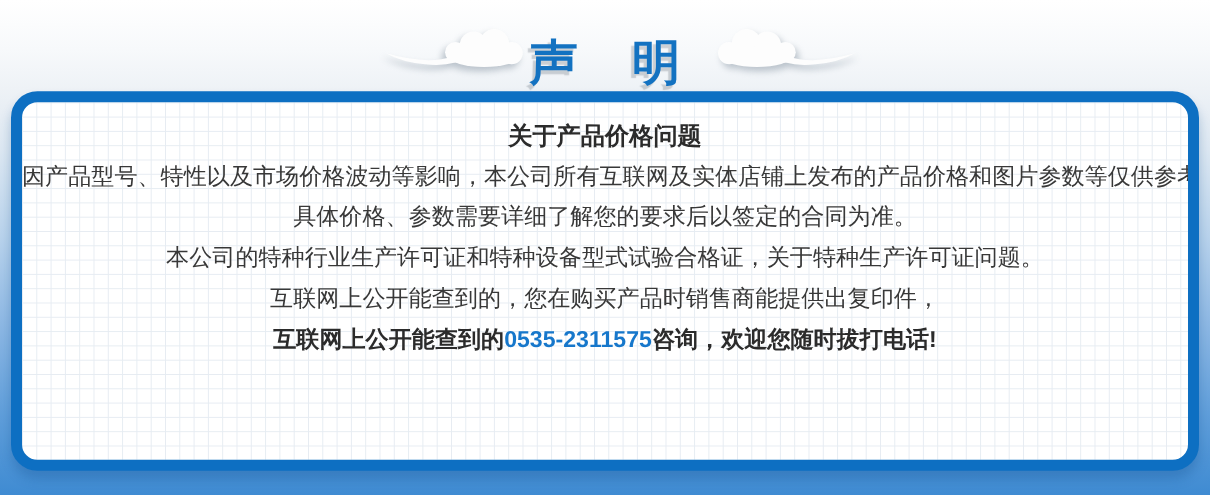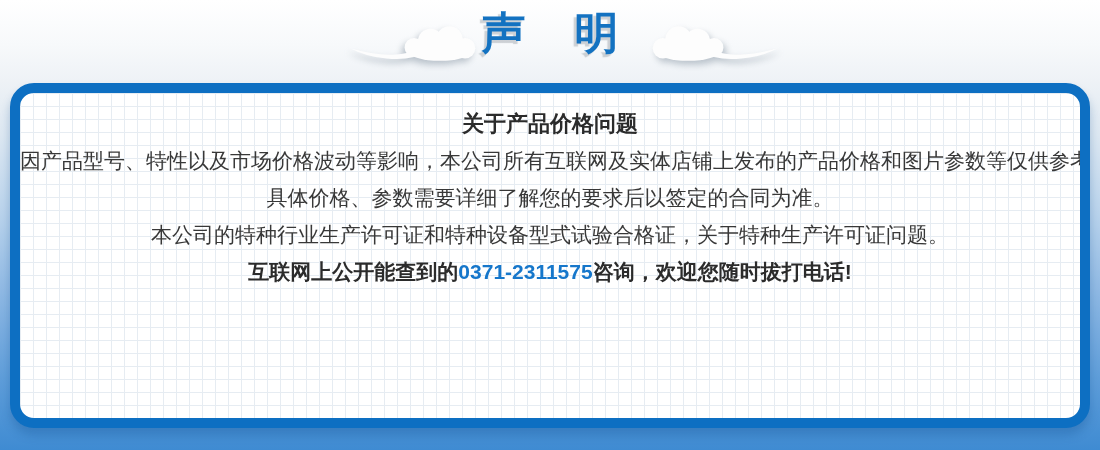--- a/index.html
+++ b/index.html
@@ -12,21 +12,21 @@
     position: relative;
   }
 
   
   .header {
     position: absolute;
     left: 0; top: 0; width: 1100px; height: 83px;
   }
   .page-title {
     position: absolute;
-    left: 0; right: 0; top: 4px;
+    left: 0; right: 0; top: 28px;
     text-align: center;
     font-size: 44px;
     font-weight: bold;
     letter-spacing: 0.42em;
     text-indent: 0.42em;
     color: #1372c1;
     text-shadow: -3px 3px 1px rgba(90,100,110,0.28);
   }
 
   
@@ -97,18 +97,19 @@
         </svg>
     </span>
   </div>
 
   <div class="card">
     <div class="card-content">
       <p class="row heading">关于产品价格问题</p>
       <p class="row">因产品型号、特性以及市场价格波动等影响，本公司所有互联网及实体店铺上发布的产品价格和图片参数等仅供参考。</p>
       <p class="row">具体价格、参数需要详细了解您的要求后以签定的合同为准。</p>
       <p class="row">本公司的特种行业生产许可证和特种设备型式试验合格证，关于特种生产许可证问题。</p>
-      <p class="row footer-line"><span>互联网上公开能查到的</span><span class="phone">0371-2311575</span><span>咨询，欢迎您随时拔打电话!</span></p>
+      <p class="row">互联网上公开能查到的，您在购买产品时销售商能提供出复印件，</p>
+      <p class="row footer-line"><span>互联网上公开能查到的</span><span class="phone">0535-2311575</span><span>咨询，欢迎您随时拔打电话!</span></p>
     </div>
 
   </div>
 
 </div>
 
 </body></html>

